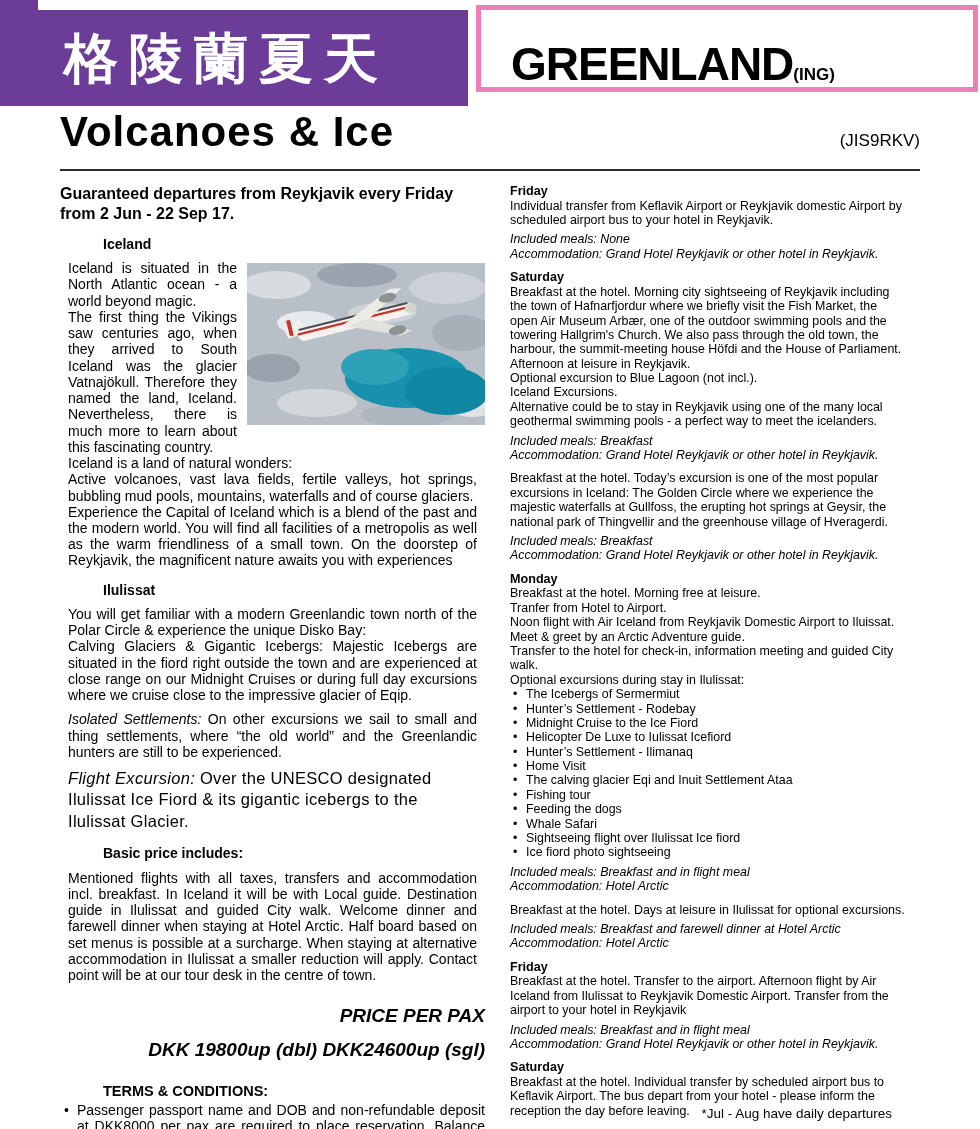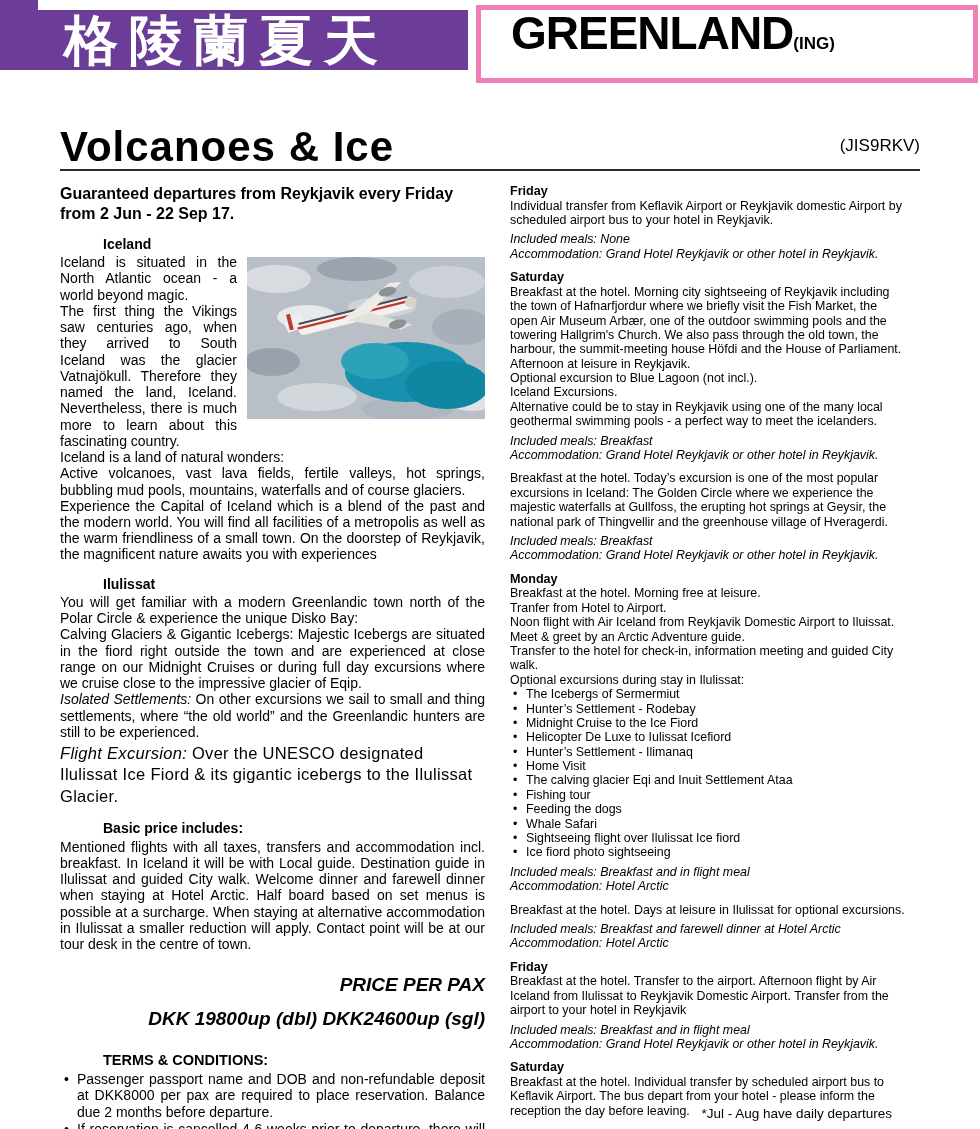--- a/index.html
+++ b/index.html
@@ -1,42 +1,42 @@
 <!DOCTYPE html>
 <html><head>
 <meta charset="utf-8">
 <style>
   html,body{margin:0;padding:0;background:#fff;}
   .page{position:relative;width:980px;height:1129px;background:#fff;overflow:hidden;
         font-family:"Liberation Sans",sans-serif;color:#000;}
 
   
   .corner-notch{position:absolute;top:0;left:0;width:38px;height:10px;}
-  .banner-purple{position:absolute;top:10px;left:0;width:468px;height:60px;
+  .banner-purple{position:absolute;top:10px;left:0;width:468px;height:96px;
         display:flex;align-items:center;padding-left:64px;box-sizing:border-box;}
   .cjk-title{color:#fff;font-size:54px;font-weight:bold;letter-spacing:11px;line-height:1;white-space:nowrap;}
-  .banner-pink{position:absolute;top:5px;left:476px;width:502px;height:78px;box-sizing:border-box;
-        background:#fff;border-style:solid;border-width:5px;display:flex;align-items:flex-start;padding-left:30px;}
+  .banner-pink{position:absolute;top:5px;left:476px;width:502px;height:87px;box-sizing:border-box;
+        background:#fff;border-style:solid;border-width:5px;display:flex;align-items:flex-end;padding-left:30px;}
   .country{font-size:46px;font-weight:900;letter-spacing:-1px;line-height:1;}
   .country-suffix{font-size:17px;font-weight:900;}
 
   
   .title-row{position:absolute;top:110px;left:60px;width:860px;display:flex;
-        justify-content:space-between;align-items:center;margin-top:15px;}
+        justify-content:space-between;align-items:flex-end;}
   .page-title{margin:0;font-size:42px;font-weight:900;letter-spacing:1px;line-height:1.05;}
   .tour-code{font-size:17px;padding-bottom:3px;}
   .title-rule{position:absolute;top:169px;left:60px;width:860px;height:0;
         border:none;border-top:2px solid #2b2b2b;margin:0;}
 
   
   .columns{position:absolute;top:184px;left:60px;width:848px;display:flex;gap:25px;align-items:flex-start;}
   .col-left{width:425px;font-size:14px;line-height:1.16;text-align:justify;}
   .col-right{width:398px;font-size:12.4px;line-height:1.16;}
 
-  .col-left p{margin:0;white-space:pre-line;}
+  .col-left p{margin:8px;white-space:pre-line;}
   .intro{font-size:16px;font-weight:bold;line-height:1.25;margin:0 0 12px !important;text-align:left;}
   .sec-h{font-size:14px;font-weight:bold;margin:13px 0 2px;text-align:left;padding-left:43px;}
   .photo{float:right;width:238px;height:162px;margin:3px 0 6px 10px;}
   .photo svg{display:block;width:100%;height:100%;}
   .it{font-style:italic;}
   .flight{font-size:16.5px;line-height:1.3;letter-spacing:.3px;text-align:left;margin-top:3px !important;}
   .price{font-size:19px;font-weight:bold;font-style:italic;text-align:right;white-space:normal !important;}
   .price-label{margin:22px 0 0 !important;}
   .price-amounts{margin:12px 0 0 !important;}
   .terms-h{font-size:14.5px;margin-top:22px;}

